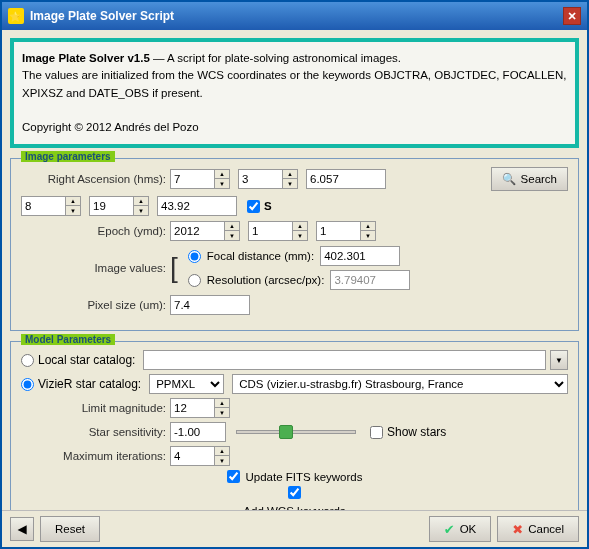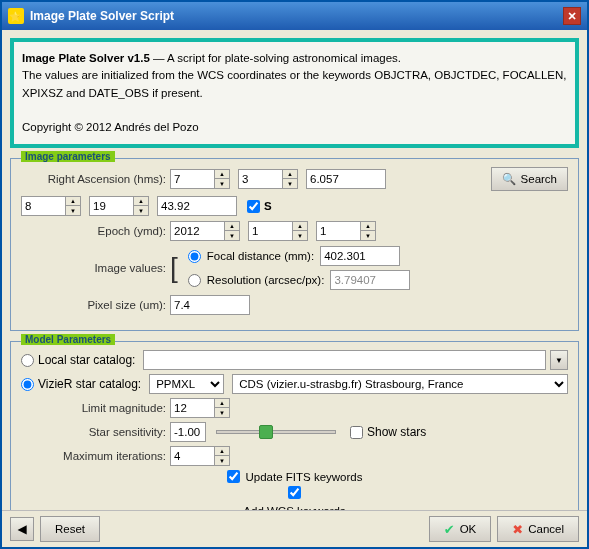--- a/index.html
+++ b/index.html
@@ -499,21 +499,21 @@
           <input type="text" class="spin-input" value="12" style="">
           <div class="spin-buttons">
             <button class="spin-btn">▲</button>
             <button class="spin-btn">▼</button>
           </div>
         </div>
       </div>
 
       <div class="form-row">
         <span class="form-label">Star sensitivity:</span>
-        <input type="text" style="width: 36px;" value="-1.00">
+        <input type="text" style="width: 56px;" value="-1.00">
         <div class="slider-container" style="margin-left:6px;">
           <input type="range" min="-5" max="5" value="-1" style="">
         </div>
         <input type="checkbox" style="margin-left: 10px;">
         <span>Show stars</span>
       </div>
 
       <div class="form-row">
         <span class="form-label">Maximum iterations:</span>
         <div class="spin-group">

